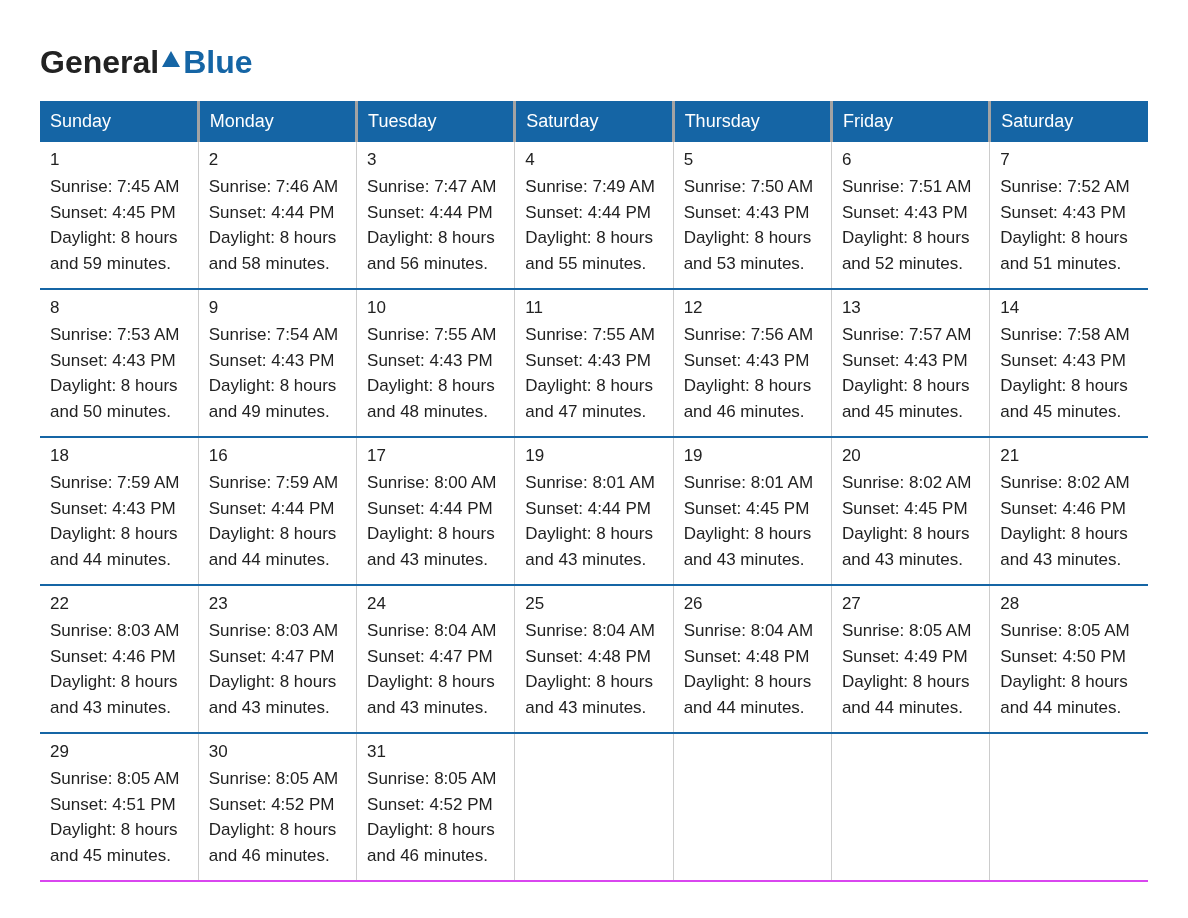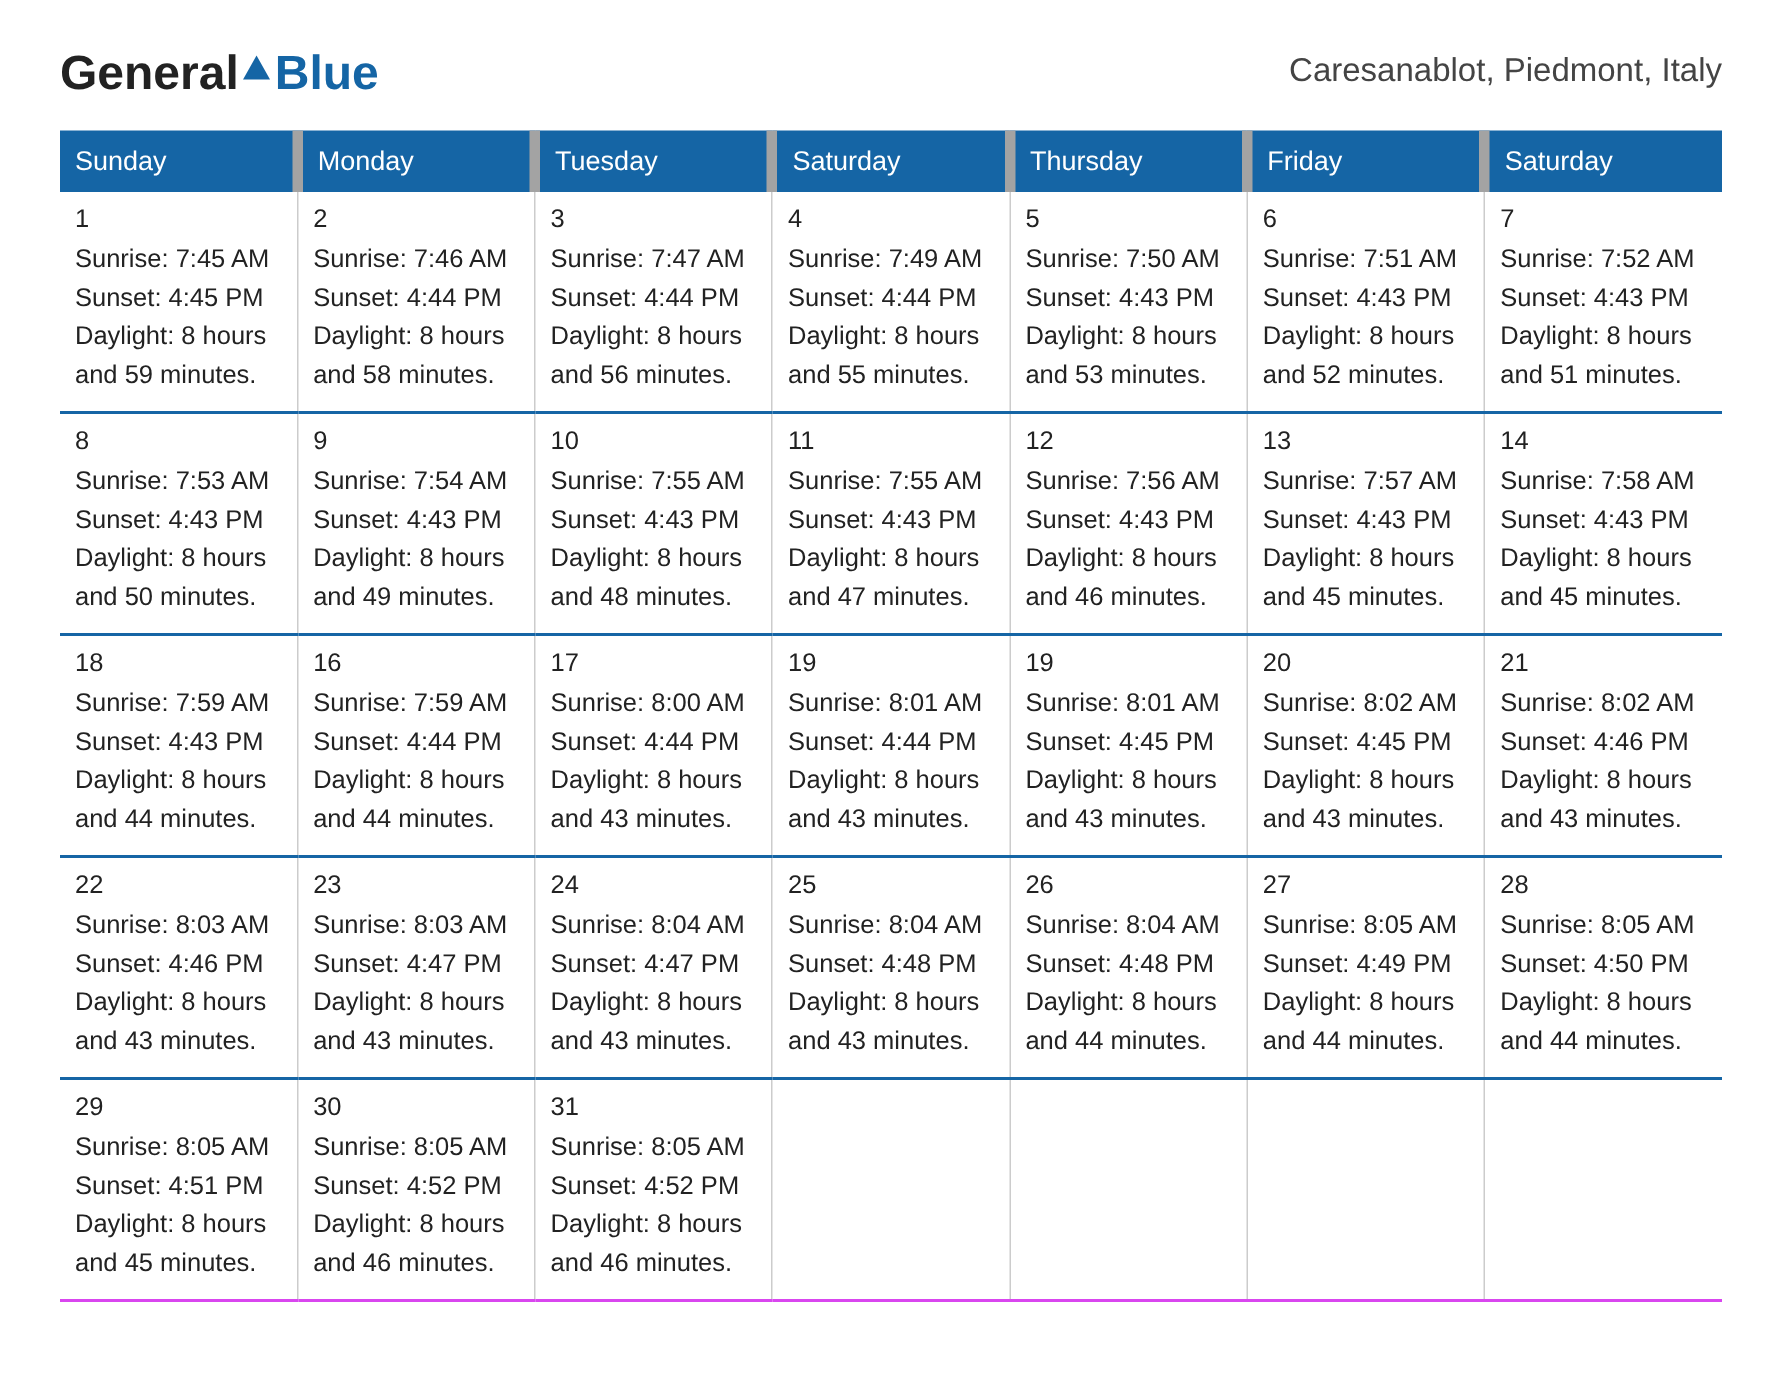--- a/index.html
+++ b/index.html
@@ -4,21 +4,21 @@
   <style>
     * { box-sizing: border-box; margin: 0; padding: 0; }
     body {
       font-family: Arial, Helvetica, sans-serif;
       background: #fff;
       color: #222;
       width: 1188px;
       min-height: 918px;
     }
     .page {
-      padding: 30px 40px 20px 40px;
+      padding: 44px 40px 20px 40px;
     }
     .header {
       display: flex;
       justify-content: space-between;
       align-items: flex-start;
       margin-bottom: 20px;
     }
     .logo {
       display: flex;
       flex-direction: column;
@@ -42,21 +42,21 @@
       width: 100%;
       border-collapse: collapse;
     }
     .calendar-table th {
       background: #1565a5;
       color: #fff;
       font-size: 18px;
       font-weight: normal;
       padding: 10px 10px 10px 10px;
       text-align: left;
-      border-right: 7px solid #a3a3a3;
+      border-right: 3px solid #a3a3a3;
     }
     .calendar-table th:last-child {
       border-right: none;
     }
     .calendar-table td {
       vertical-align: top;
       padding: 8px 10px 12px 10px;
       border-right: 1px solid #ccc;
       border-bottom: 2px solid #1565a5;
       font-size: 13.5px;
@@ -108,21 +108,20 @@
 <div class="page">
   <div class="header">
     <div class="logo">
       <div class="logo-row">
         <span class="logo-g">General</span>
         <span style="display:inline-block; width:0; height:0; border-left:9px solid transparent; border-right:9px solid transparent; border-bottom:16px solid #1565a5; margin: 0 3px; vertical-align:middle; position:relative; top:-4px;"></span>
         <span class="logo-blue-text">Blue</span>
       </div>
     </div>
     <div class="title-block">
-      <div class="location">Caresanablot, Piedmont, Italy</div>
     </div>
   </div>
 
   <table class="calendar-table">
     <thead>
       <tr>
         <th>Sunday</th>
         <th>Monday</th>
         <th>Tuesday</th>
         <th>Saturday</th>

